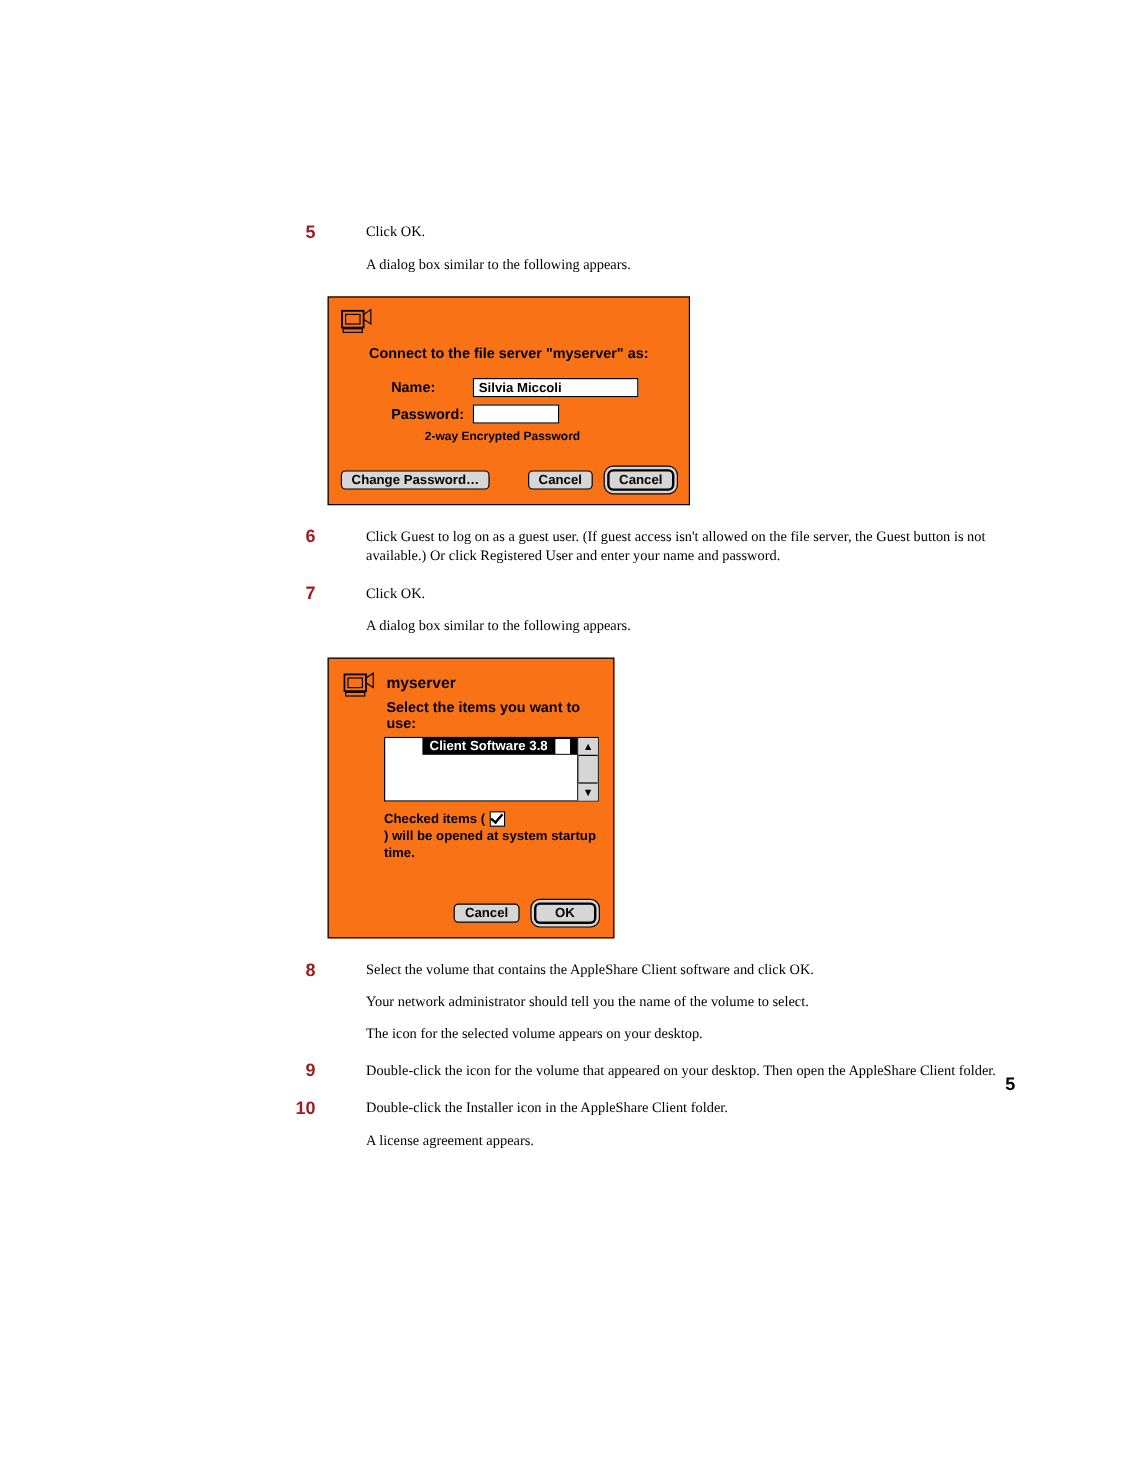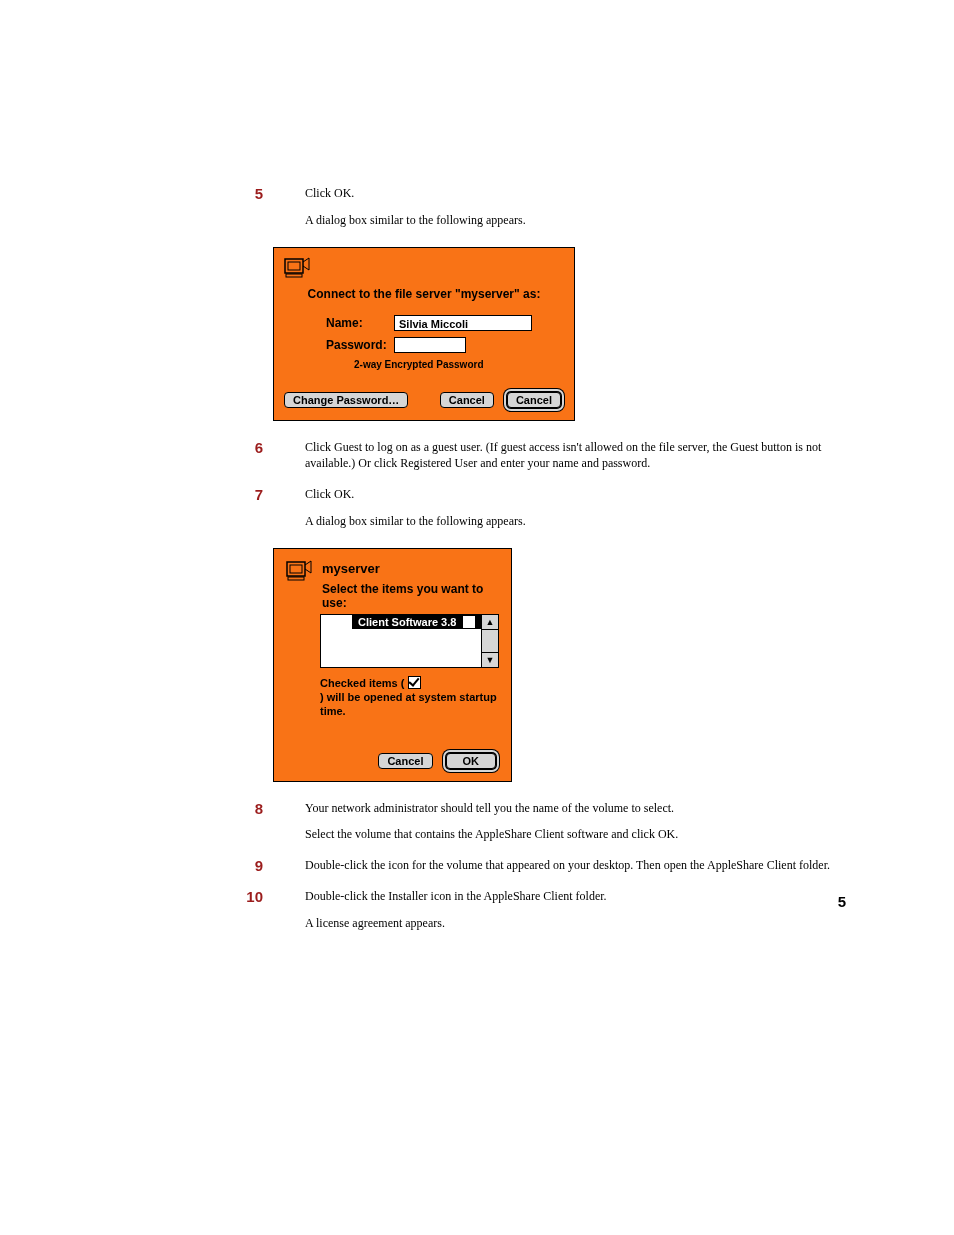--- a/index.html
+++ b/index.html
@@ -327,22 +327,23 @@
         <span class="spacer"></span>
         <span class="btn">Cancel</span>
         <span class="btn default" style="padding:1px 16px">OK</span>
       </div>
     </div>
   </div>
 
   <div class="step">
     <div class="step-num">8</div>
     <div class="step-body">
+      <p>Select the volume that contains the AppleShare Client software and click OK.</p>
       <p>Your network administrator should tell you the name of the volume to select.</p>
-      <p>Select the volume that contains the AppleShare Client software and click OK.</p>
+      <p>The icon for the selected volume appears on your desktop.</p>
     </div>
   </div>
 
   <div class="step">
     <div class="step-num">9</div>
     <div class="step-body">
       <p>Double-click the icon for the volume that appeared on your desktop. Then open the AppleShare Client folder.</p>
     </div>
   </div>
 

